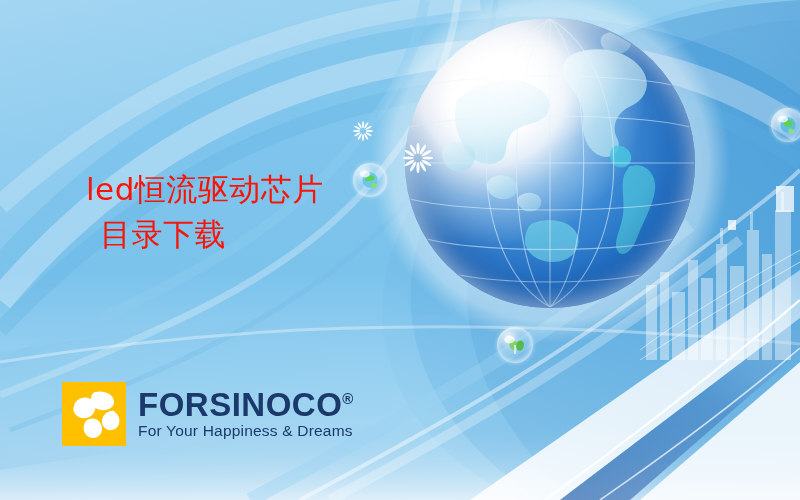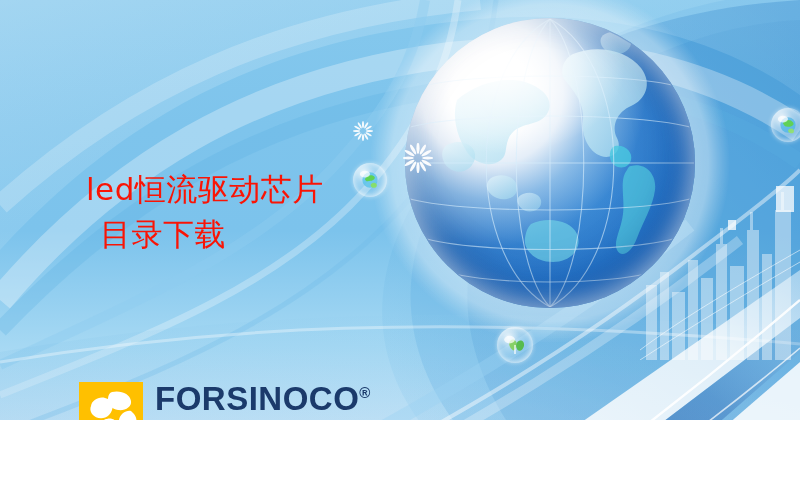--- a/index.html
+++ b/index.html
@@ -7,21 +7,21 @@
     padding: 0;
     background: #ffffff;
   }
   body {
     font-family: "Liberation Sans", sans-serif;
   }
 
   #banner {
     position: relative;
     width: 800px;
-    height: 420px;
+    height: 500px;
     overflow: hidden;
     background: linear-gradient(180deg, #85c8ed 0%, #7ec4ec 30%, #7cc3ec 55%, #a5d8f3 82%, #c6e4f7 100%);
   }
 
   
   .layer { position: absolute; pointer-events: none; }
 
   .bg-svg {
     position: absolute;
     top: 0; left: 0;
@@ -75,24 +75,24 @@
   }
   #headline .line-2 {
     display: block;
     padding-left: 14px;
     font-family: Liberation Mono, monospace;
   }
 
   
   #logo {
     position: absolute;
-    left: 79px;
+    left: 62px;
     top: 382px;
     display: flex;
-    align-items: flex-start;
+    align-items: center;
   }
   #logo-mark {
     width: 64px;
     height: 64px;
     background: #ffc000;
     flex: 0 0 auto;
     position: relative;
   }
   #logo-text {
     margin-left: 12px;
@@ -414,16 +414,17 @@
         <g fill="#ffffff">
           <path d="M33,10 C42,8 51,12 52,19 C53,25 46,29 39,28 C33,27 29,23 29,18 C29,14 30,11 33,10 Z"></path>
           <path d="M12,24 C13,17 22,13 29,17 C35,20 35,28 30,33 C25,38 17,37 13,32 C11,29 11,26 12,24 Z"></path>
           <path d="M55,32 C60,38 57,47 50,48 C44,49 39,44 40,38 C41,32 47,28 52,29 C53,30 54,31 55,32 Z"></path>
           <path d="M28,37 C34,35 40,40 40,47 C40,54 33,58 27,55 C21,52 20,44 24,39 C25,38 26,37 28,37 Z"></path>
         </g>
       </svg>
     </div>
     <div id="logo-text">
       <span id="logo-word"><span>FORSINOCO</span><span class="reg">®</span></span>
+      <span id="logo-tagline">For Your Happiness &amp; Dreams</span>
     </div>
   </div>
 
 </div>
 
 </body></html>

